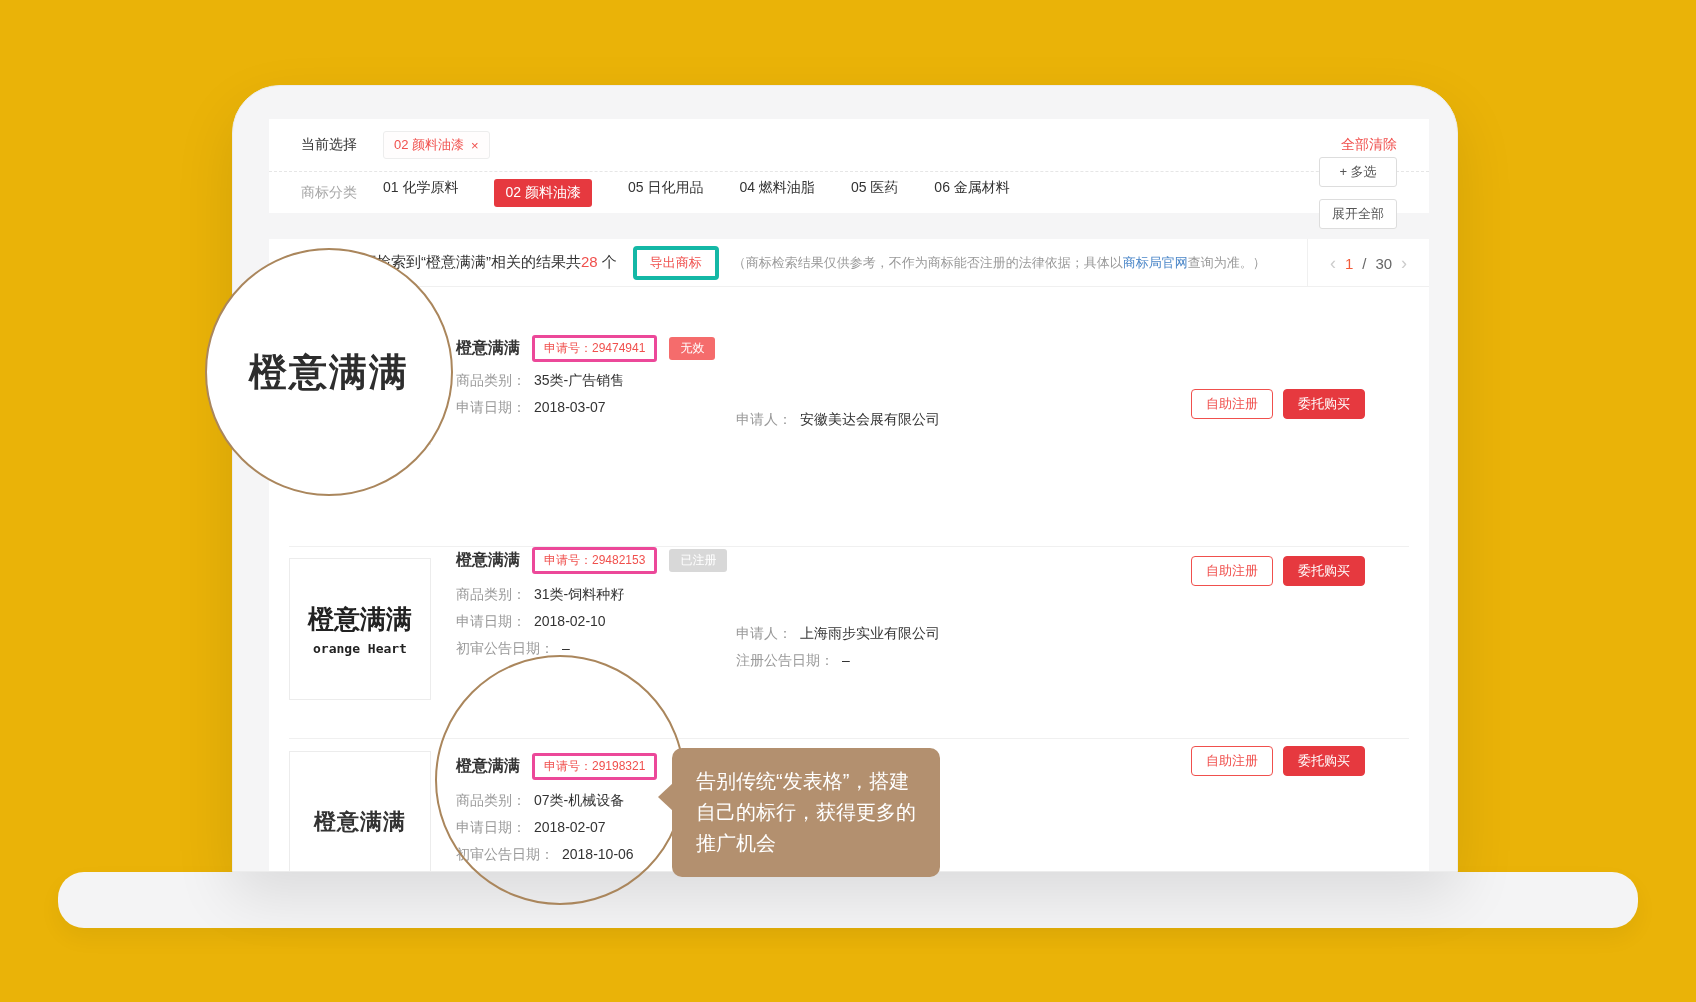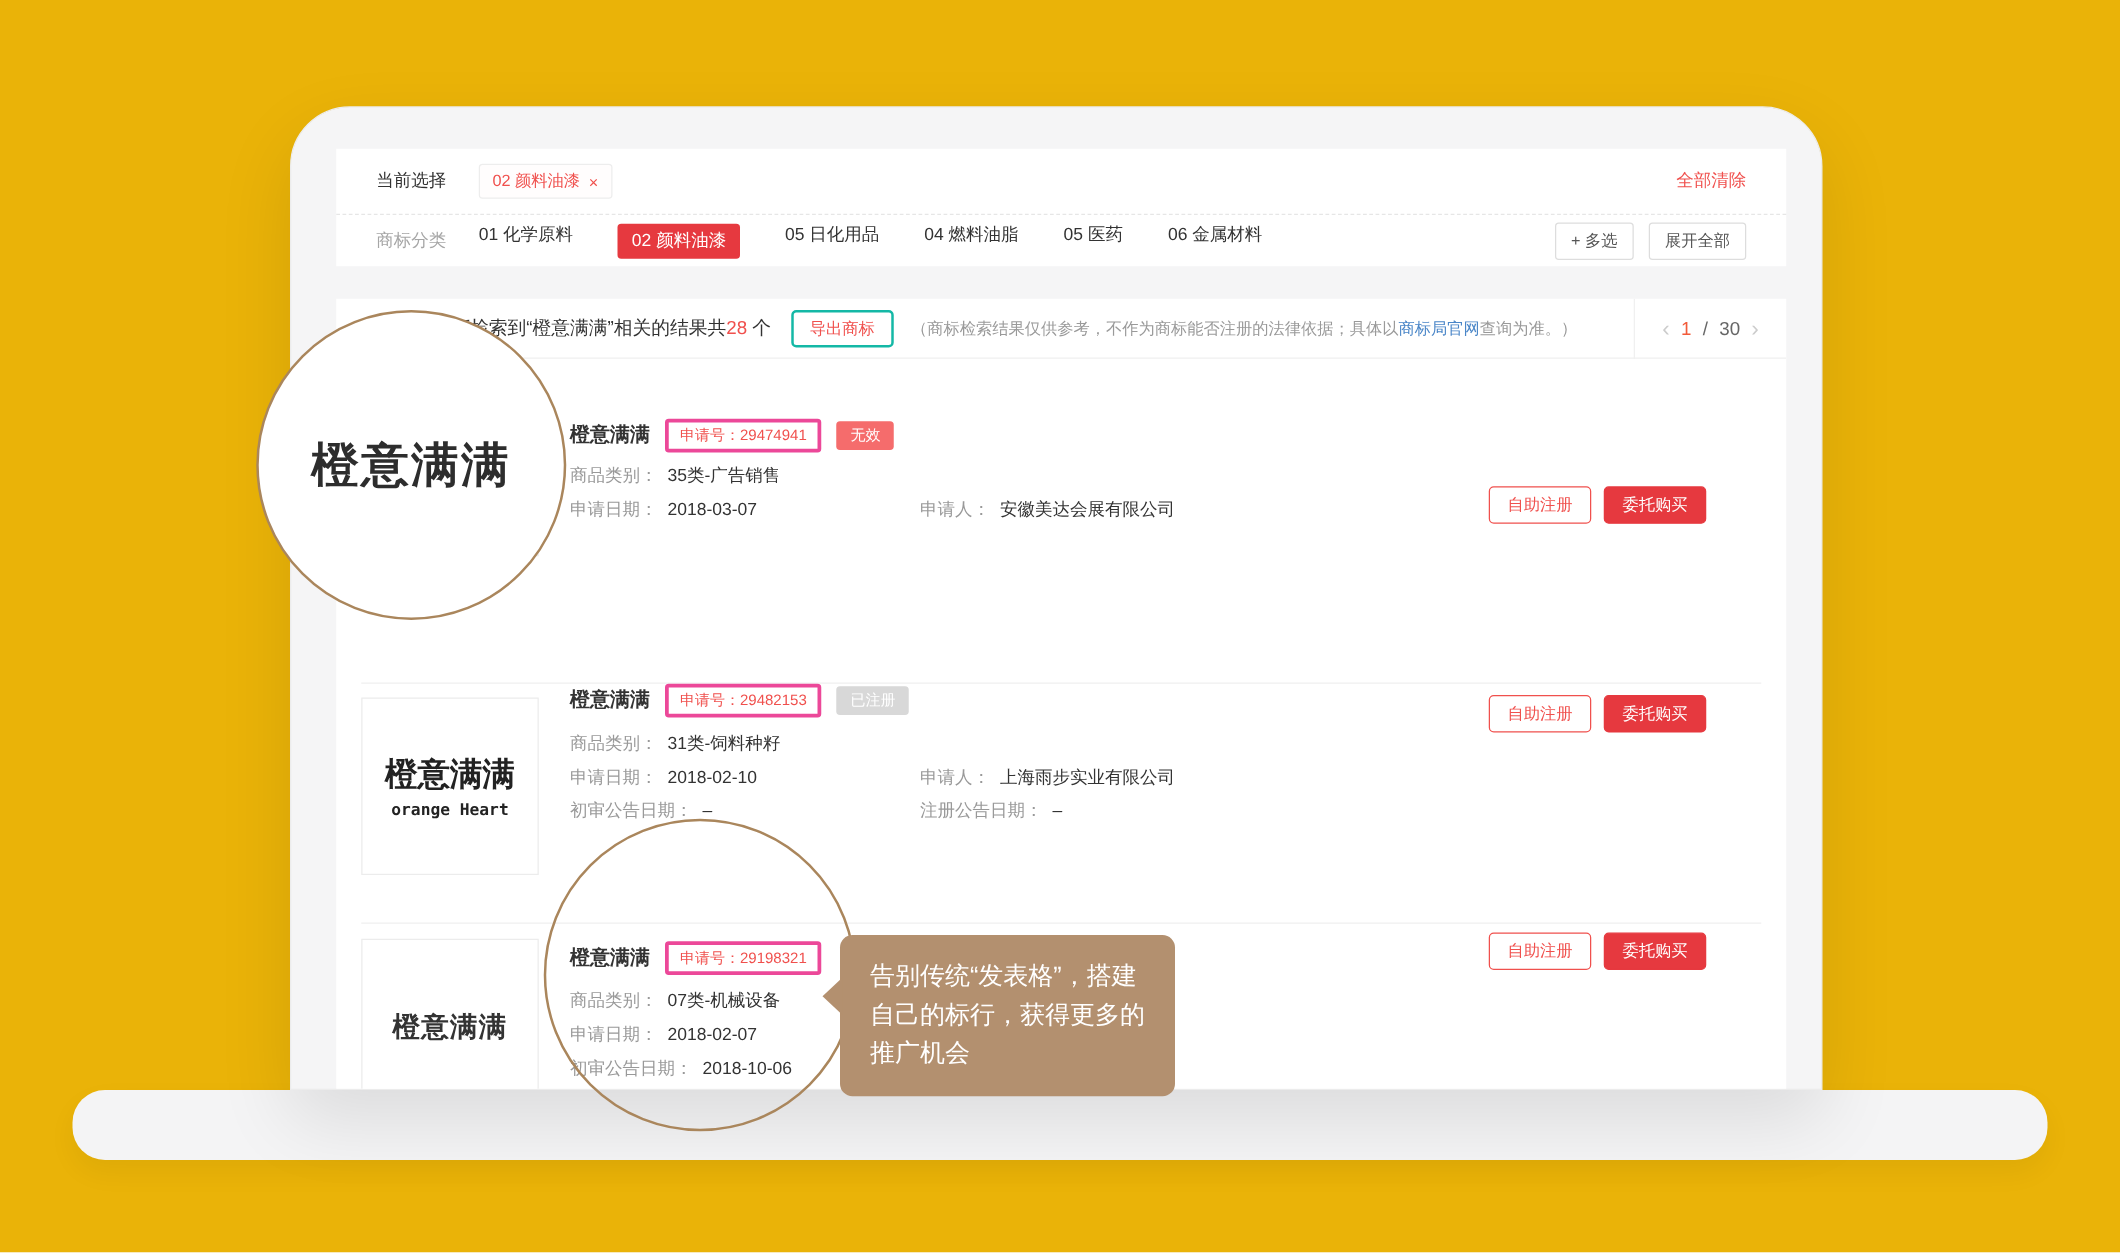--- a/index.html
+++ b/index.html
@@ -25,29 +25,29 @@
   .filter-row.second { top:52px; border-top:1px dashed #e6e6e6; height:42px; }
   .filter-label { font-size:14px; color:#333; margin-right:26px; }
   .filter-label.muted { color:#a6a6a6; }
   .sel-tag { display:inline-flex; align-items:center; gap:7px; border:1px solid #ededed; background:#fffdfd;
     color:#f0504d; font-size:13px; padding:4px 10px; border-radius:3px; cursor:pointer; }
   .sel-tag .x { font-size:13px; color:#f0504d; }
   .clear-all { margin-left:auto; color:#f0504d; font-size:14px; cursor:pointer; }
   .cats { display:flex; align-items:flex-start; gap:36px; }
   .cat { font-size:14px; color:#333; cursor:pointer; white-space:nowrap; }
   .cat.active { background:#e6393f; color:#fff; padding:5px 11px; border-radius:3px; }
-  .cat-right { margin-left:auto; display:flex; gap:12px; }
+  .cat-right { margin-left:auto; display:flex; gap:12px;flex-direction:column; }
   .ghost-btn { border:1px solid #ddd; background:#fff; color:#555; font-size:13px; padding:5px 12px; border-radius:3px; cursor:pointer; white-space:nowrap; }
 
   
   .res-head { position:absolute; left:0; top:0; width:1160px; height:48px; border-bottom:1px solid #f0f0f0;
     display:flex; align-items:center; padding-left:32px; }
   .summary { font-size:15px; color:#333; white-space:nowrap; }
   .summary .cnt { color:#f0504d; }
-  .export-btn { margin-left:16px; border:2px solid #14b8a6; color:#f0504d; background:#fff;
+  .export-btn { margin-left:16px; border:4px solid #14b8a6; color:#f0504d; background:#fff;
     font-size:13px; padding:4px 13px; border-radius:4px; cursor:pointer; white-space:nowrap; }
   .note { margin-left:14px; font-size:13px; color:#9a9a9a; white-space:nowrap; }
   .note .lnk { color:#4a86c8; cursor:pointer; }
   .pager { position:absolute; right:0; top:0; width:122px; height:48px; border-left:1px solid #f0f0f0;
     display:flex; align-items:center; justify-content:center; gap:9px; font-size:15px; color:#666; }
   .pager .chev { color:#ccc; font-size:18px; cursor:pointer; }
   .pager .cur { color:#f25b3a; }
 
   
   .rule { position:absolute; left:20px; right:20px; height:0; border-top:1px solid #f0f0f0; }
@@ -59,21 +59,21 @@
   .details { position:absolute; left:187px; }
   .t-row { display:flex; align-items:center; gap:12px; }
   .t-name { font-size:16px; font-weight:bold; color:#333; }
   .badge-no { border:3px solid #ec4899; color:#f0504d; background:#fff; font-size:12px; padding:2px 9px; border-radius:3px; white-space:nowrap; }
   .badge-st { color:#fff; font-size:12px; padding:3px 11px; border-radius:3px; white-space:nowrap; }
   .badge-st.invalid { background:#f56c6c; }
   .badge-st.registered { background:#d8d8d8; }
   .f-line { position:absolute; font-size:14px; white-space:nowrap; }
   .f-line .lb { color:#999; margin-right:8px; }
   .f-line .vl { color:#333; }
-  .col2 { position:absolute; left:280px; top:0; }
+  .col2 { position:absolute; left:280px; top:12px; }
   .row-actions { position:absolute; display:flex; gap:10px; }
   .btn-outline { border:1px solid #f0504d; color:#f0504d; background:#fff; font-size:13px; padding:5px 14px; border-radius:4px; cursor:pointer; white-space:nowrap; }
   .btn-fill { border:1px solid #e6393f; color:#fff; background:#e6393f; font-size:13px; padding:5px 14px; border-radius:4px; cursor:pointer; white-space:nowrap; }
 
   
   .lens { position:absolute; border:2px solid #aa865c; border-radius:50%; z-index:40; }
   .lens.filled { background:#fff; display:flex; align-items:center; justify-content:center; }
   .lens1 { left:205px; top:248px; width:248px; height:248px; }
   .lens1 .big { font-size:38px; font-weight:600; color:#2d2d2d; letter-spacing:2px; }
   .lens2 { left:435px; top:655px; width:250px; height:250px; background:transparent; }

